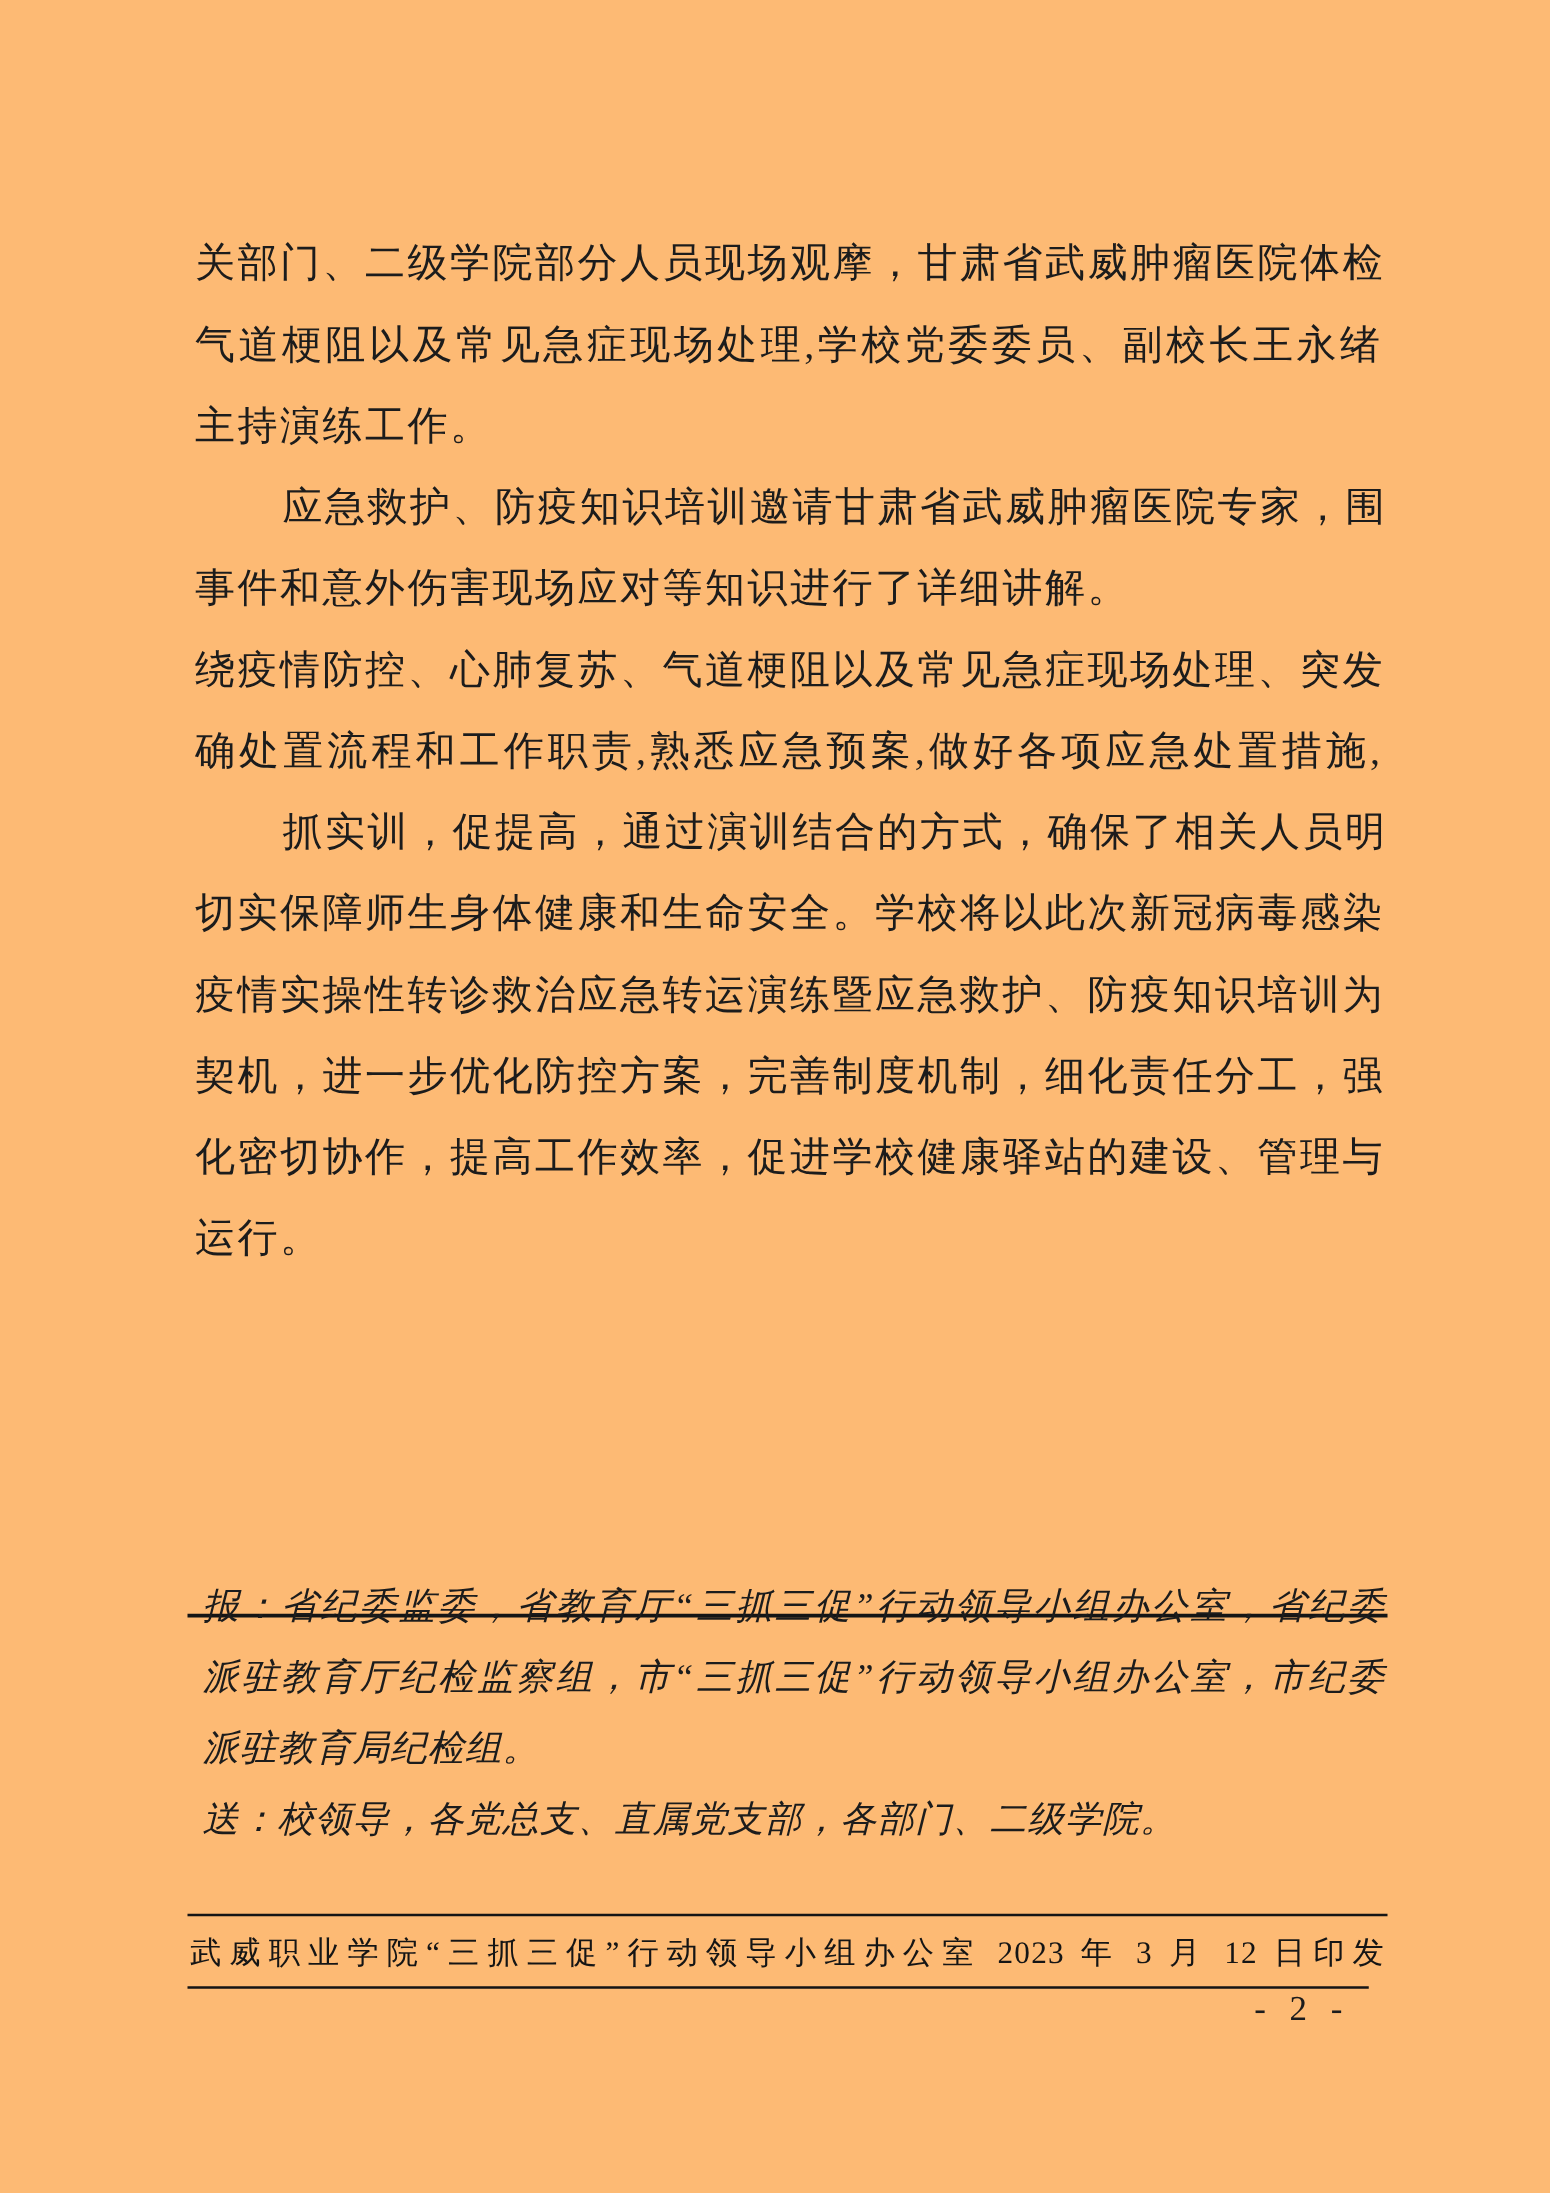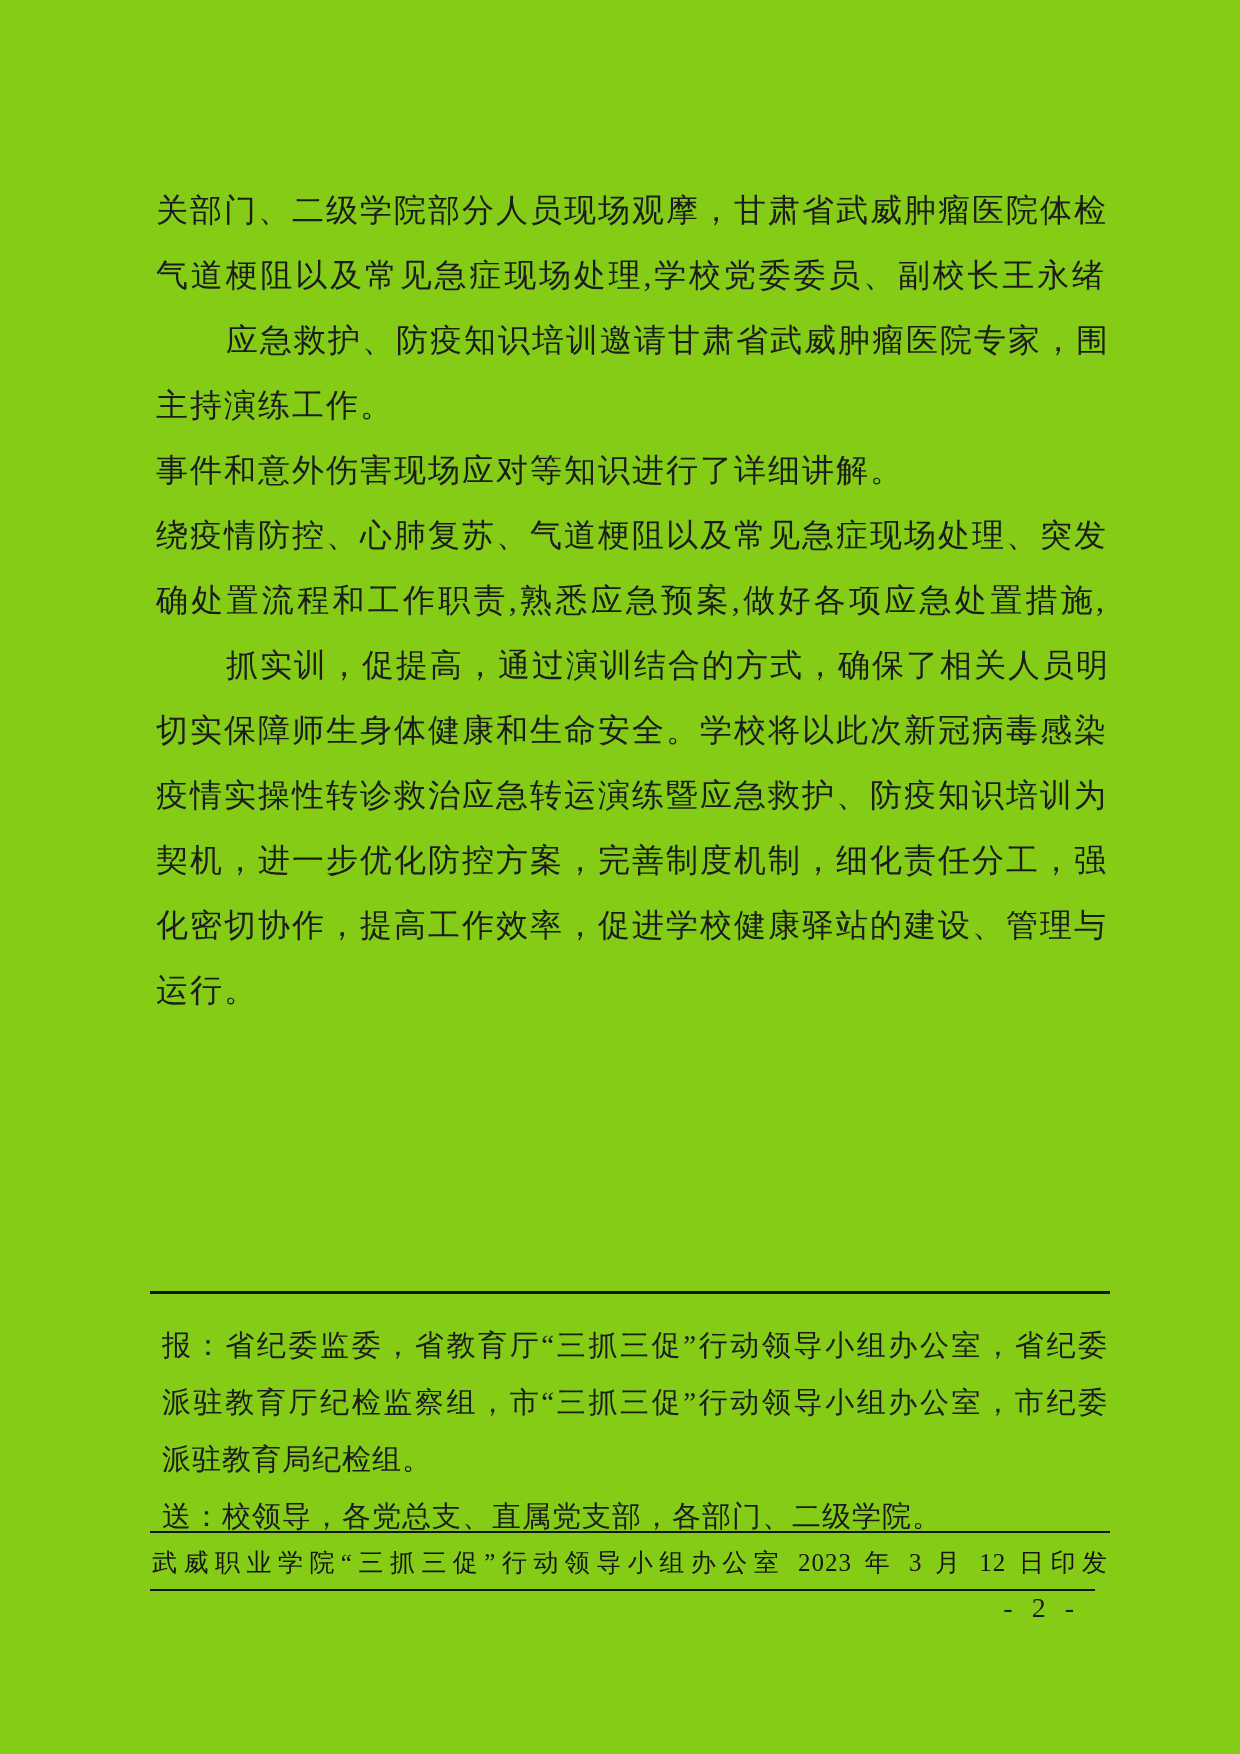--- a/index.html
+++ b/index.html
@@ -4,21 +4,21 @@
 <style>
   html, body { margin: 0; padding: 0; }
   body {
     width: 1240px; height: 1754px;
     background: #f2f2f2;
     font-family: "Liberation Serif", "DejaVu Serif", serif;
   }
   .page {
     position: relative;
     width: 1240px; height: 1754px;
-    background: #84cc16;
+    background: #fdba74;
     overflow: hidden;
     color: #1c1c1c;
   }
   
   .doc-body {
     position: absolute;
     left: 156px; top: 178px;
     width: 950px;
     font-size: 32px;
     line-height: 65px;
@@ -31,26 +31,27 @@
     white-space: nowrap;
   }
   .bline.plast {
     text-align-last: left;
     white-space: normal;
   }
   .bline.pindent { text-indent: 70px; }
   
   .footer-copy {
     position: absolute;
-    left: 162px; top: 1317px;
+    left: 162px; top: 1257px;
     width: 946px;
     font-size: 29px;
     line-height: 57px;
     letter-spacing: 1px;
     color: #1c1c1c;
+    font-style: italic;
   }
   .fline { text-align: justify; text-align-last: justify; white-space: nowrap; }
   .fline.fleft { text-align-last: left; white-space: normal; }
   .rule {
     position: absolute;
     left: 150px;
     background: #151515;
   }
   .rule-top    { top: 1291px; width: 960px; height: 3px; }
   .rule-mid    { top: 1531px; width: 960px; height: 2px; }
@@ -77,22 +78,22 @@
   }
 </style>
 </head>
 <body>
 
 <div class="page">
 
   <div class="doc-body">
       <div class="bline">关部门、二级学院部分人员现场观摩，甘肃省武威肿瘤医院体检</div>
       <div class="bline">气道梗阻以及常见急症现场处理,学校党委委员、副校长王永绪</div>
+      <div class="bline plast">主持演练工作。</div>
       <div class="bline pindent">应急救护、防疫知识培训邀请甘肃省武威肿瘤医院专家，围</div>
-      <div class="bline plast">主持演练工作。</div>
       <div class="bline plast">事件和意外伤害现场应对等知识进行了详细讲解。</div>
       <div class="bline">绕疫情防控、心肺复苏、气道梗阻以及常见急症现场处理、突发</div>
       <div class="bline">确处置流程和工作职责,熟悉应急预案,做好各项应急处置措施,</div>
       <div class="bline pindent">抓实训，促提高，通过演训结合的方式，确保了相关人员明</div>
       <div class="bline">切实保障师生身体健康和生命安全。学校将以此次新冠病毒感染</div>
       <div class="bline">疫情实操性转诊救治应急转运演练暨应急救护、防疫知识培训为</div>
       <div class="bline">契机，进一步优化防控方案，完善制度机制，细化责任分工，强</div>
       <div class="bline">化密切协作，提高工作效率，促进学校健康驿站的建设、管理与</div>
       <div class="bline plast">运行。</div>
     </div>

